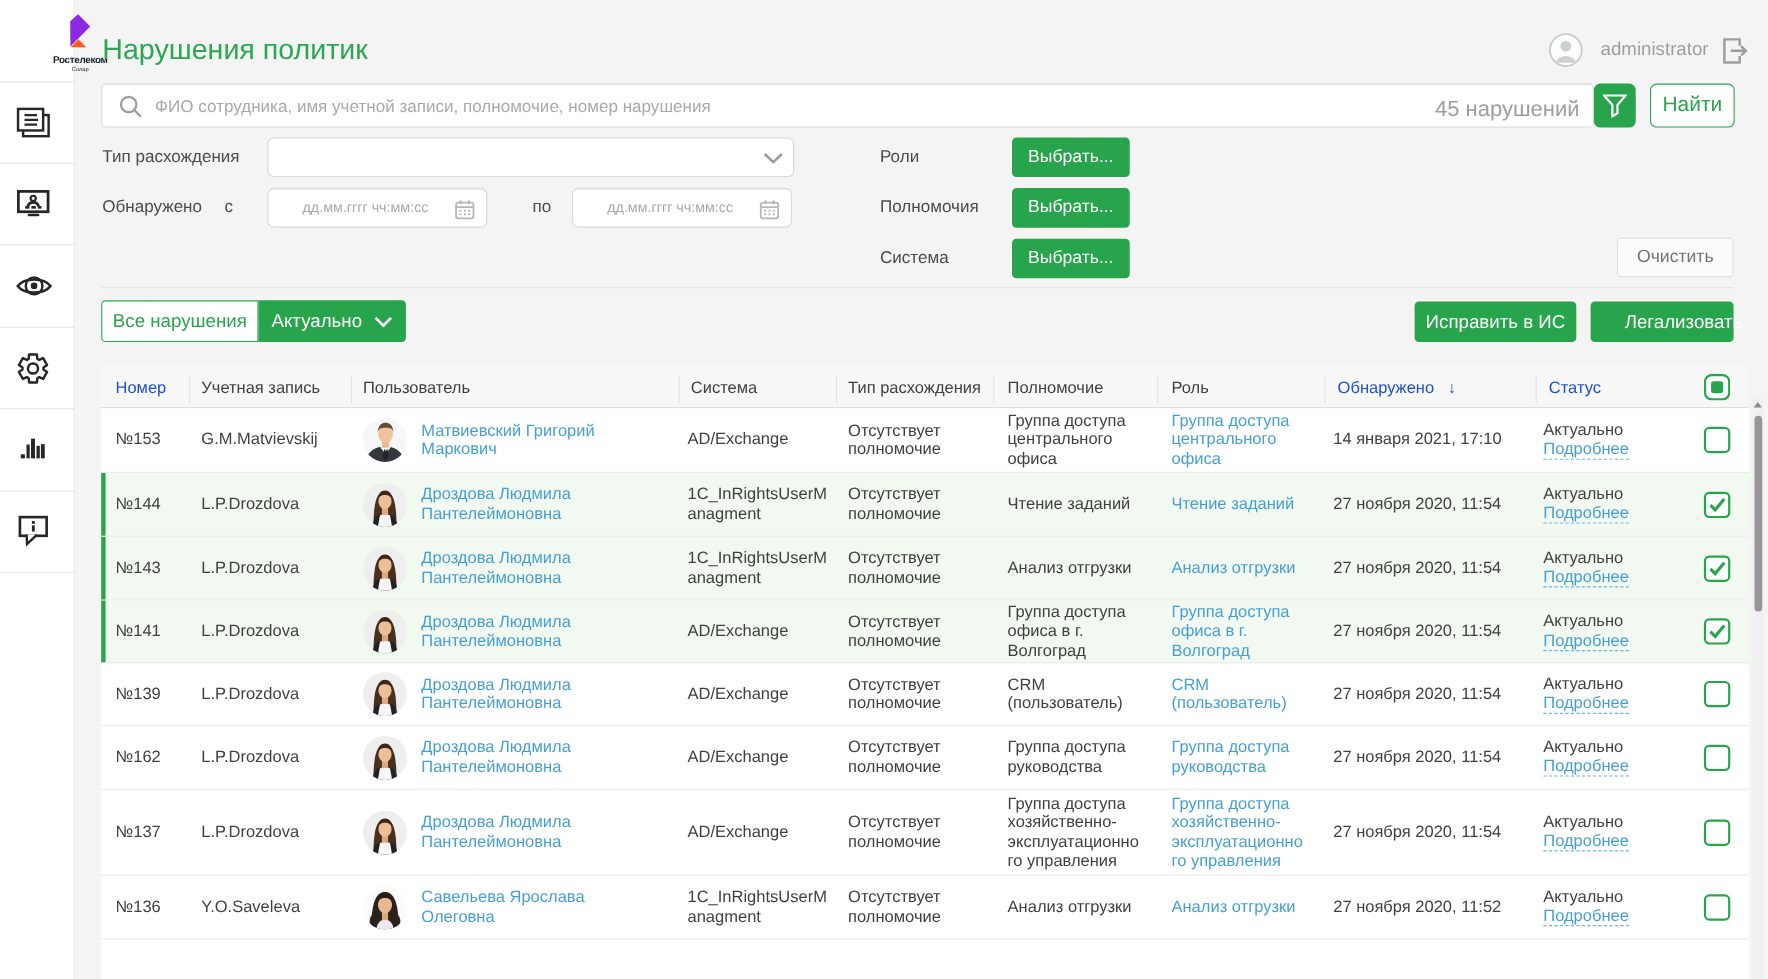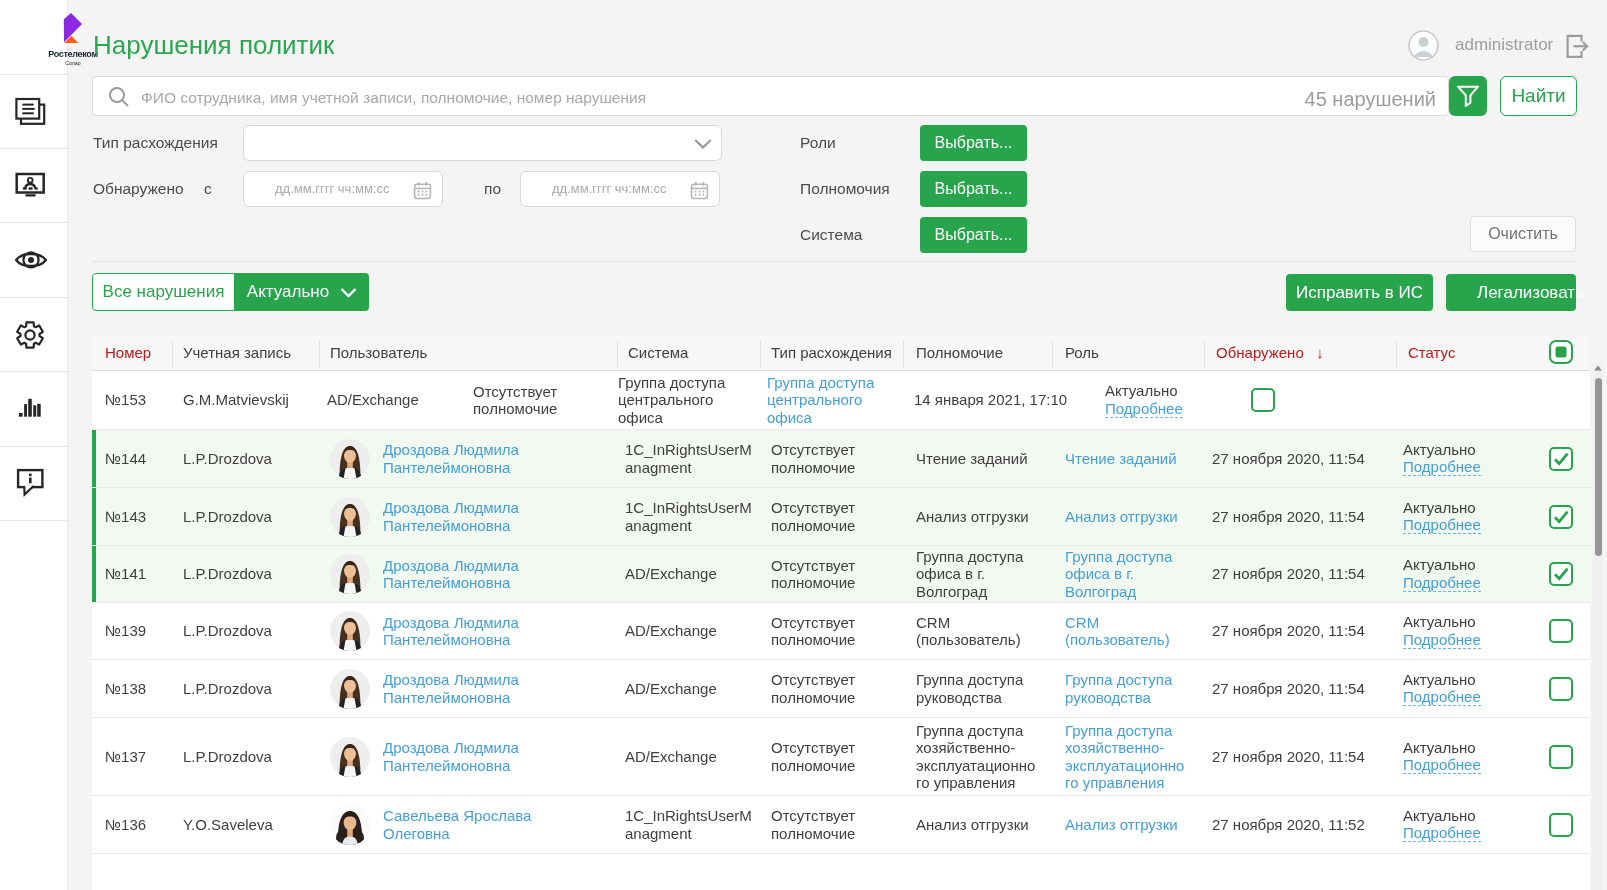--- a/index.html
+++ b/index.html
@@ -39,21 +39,21 @@
   .hrow .cell { padding-top:10px; position:relative; }
   .hrow .cell:not(:first-child):not(.c10)::before { content:""; position:absolute; left:0; top:7px; bottom:3px; width:1px; background:#e2e2e2; }
   .row { position:relative; display:flex; border-bottom:1px solid #eaeaea; font-size:15px; color:#3f3f3f; align-items:center; }
   .row.sel { background:#f2f9f0; }
   .row.sel::before { content:""; position:absolute; left:0; top:0; bottom:0; width:4px; background:#28a44c; }
   .cell { flex:none; padding-left:11px; line-height:17.5px; }
   .c1{width:80px; padding-left:13px;} .c2{width:147px;} .c3{width:298px; display:flex; align-items:center;}
   .c4{width:143px; padding-left:8px;} .c5{width:143px;} .c6{width:149px; padding-left:13px;} .c7{width:152px; padding-left:13px;}
   .c8{width:192px; padding-left:8px;} .c9{width:142px; padding-left:7px;} .c10{width:52px; display:flex; align-items:center;}
   .blue { color:#459fd6; }
-  .hblue { color:#b91c1c; }
+  .hblue { color:#1d4ed8; }
   .dotted { border-bottom:1px dashed #6fb4e0; display:inline-block; line-height:16px; }
   .name { margin-left:13px; }
   .cb { width:24px; height:24px; border:2px solid #28a44c; border-radius:5px; background:#fff; }
   
   #sb-track { position:absolute; left:1593px; top:362px; width:10px; height:528px; background:#f0f0f0; }
   #sb-thumb { position:absolute; left:1594.5px; top:378px; width:7px; height:178px; background:#969696; border-radius:4px; }
 </style>
 </head>
 <body>
 
@@ -224,20 +224,26 @@
       <svg width="24" height="24" viewBox="0 0 24 24">
           <rect x="1" y="1" width="22" height="22" rx="6" fill="#fff" stroke="#28a44c" stroke-width="2"></rect>
           <rect x="6.5" y="6.5" width="11" height="11" rx="2.5" fill="#28a44c"></rect>
         </svg>
     </div>
   </div>
 
   <div class="row" style="height:59px;">
     <div class="cell c1">№153</div>
     <div class="cell c2">G.M.Matvievskij</div>
+    <div class="cell c3">
+        <svg width="40" height="40">
+          <use href="#av-m"></use>
+        </svg>
+        <span class="name blue">Матвиевский Григорий<br>Маркович</span>
+      </div>
     <div class="cell c4">AD/Exchange</div>
     <div class="cell c5">Отсутствует<br>полномочие</div>
     <div class="cell c6">Группа доступа<br>центрального<br>офиса</div>
     <div class="cell c7 blue">Группа доступа<br>центрального<br>офиса</div>
     <div class="cell c8">14 января 2021, 17:10</div>
     <div class="cell c9">Актуально<br><span class="blue dotted">Подробнее</span></div>
     <div class="cell c10">
         <div class="cb"></div>
       </div>
   </div>
@@ -317,21 +323,21 @@
     <div class="cell c5">Отсутствует<br>полномочие</div>
     <div class="cell c6">CRM<br>(пользователь)</div>
     <div class="cell c7 blue">CRM<br>(пользователь)</div>
     <div class="cell c8">27 ноября 2020, 11:54</div>
     <div class="cell c9">Актуально<br><span class="blue dotted">Подробнее</span></div>
     <div class="cell c10">
         <div class="cb"></div>
       </div>
   </div>
   <div class="row" style="height:58px;">
-    <div class="cell c1">№138</div>
+    <div class="cell c1">№162</div>
     <div class="cell c2">L.P.Drozdova</div>
     <div class="cell c3">
         <svg width="40" height="40">
           <use href="#av-w1"></use>
         </svg>
         <span class="name blue">Дроздова Людмила<br>Пантелеймоновна</span>
       </div>
     <div class="cell c4">AD/Exchange</div>
     <div class="cell c5">Отсутствует<br>полномочие</div>
     <div class="cell c6">Группа доступа<br>руководства</div>

